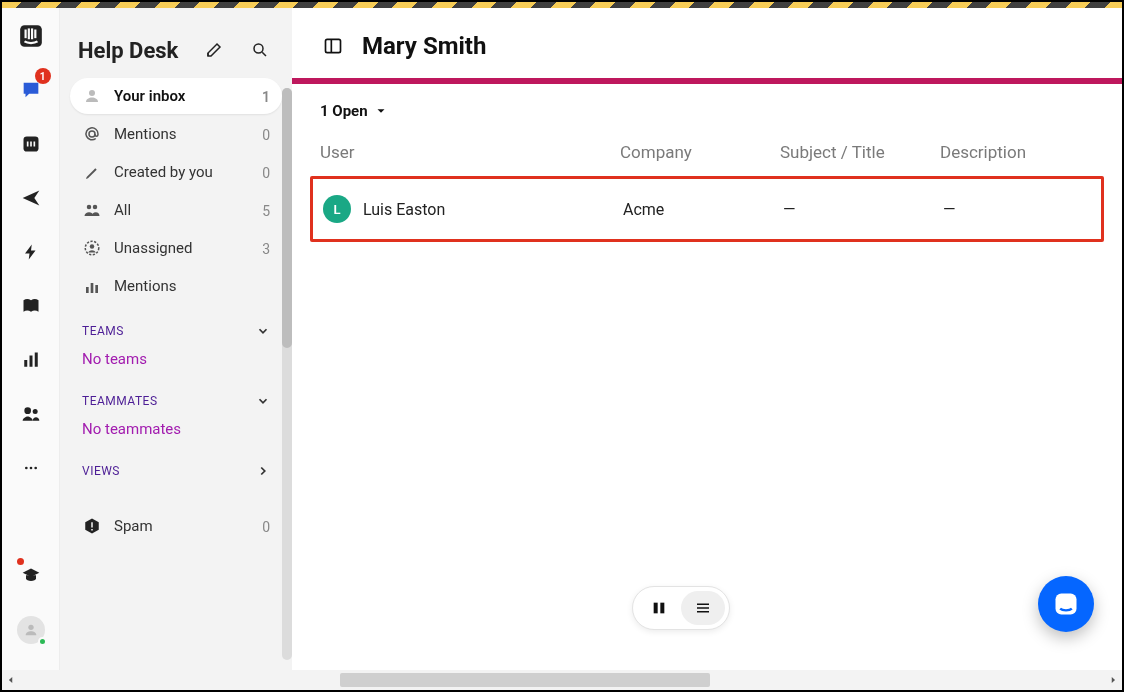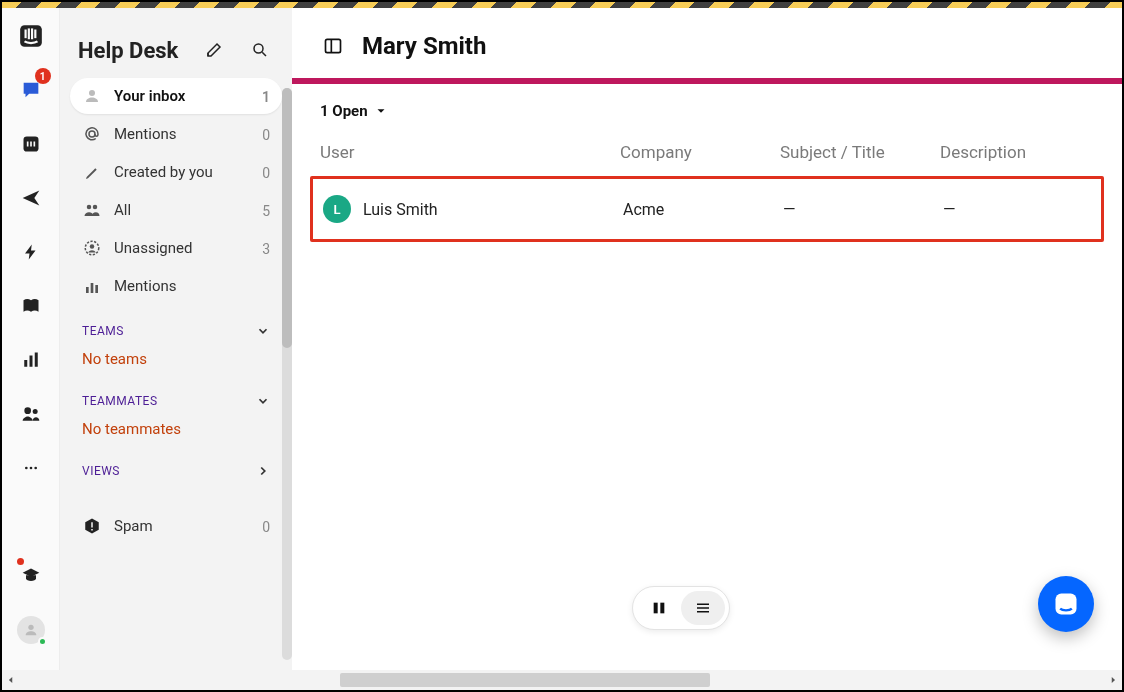--- a/index.html
+++ b/index.html
@@ -155,21 +155,21 @@
     padding: 20px 22px 6px 22px;
     font-size:12px;
     font-weight:400;
     letter-spacing:0.5px;
     color:#4c1d95;
     cursor:pointer;
   }
   .section-header .chev { margin-left:auto; }
   .empty-line{
     padding: 6px 22px 6px 22px;
-    color:#c2410c;
+    color:#a21caf;
     font-size:15px;
   }
 
   
   .main {
     flex:1;
     display:flex;
     flex-direction:column;
     min-width:0;
     background:#fff;
@@ -517,21 +517,21 @@
       <span>User</span>
       <span>Company</span>
       <span>Subject / Title</span>
       <span>Description</span>
     </div>
 
     <div class="data-area">
       <div class="data-row">
         <div class="user-cell">
           <div class="user-avatar">L</div>
-          <span>Luis Smith</span>
+          <span>Luis Easton</span>
         </div>
         <span>Acme</span>
         <span>—</span>
         <span>—</span>
       </div>
     </div>
 
     <div class="view-toggle">
       <div class="opt">
         <svg width="16" height="16" viewBox="0 0 24 24" fill="#111">

